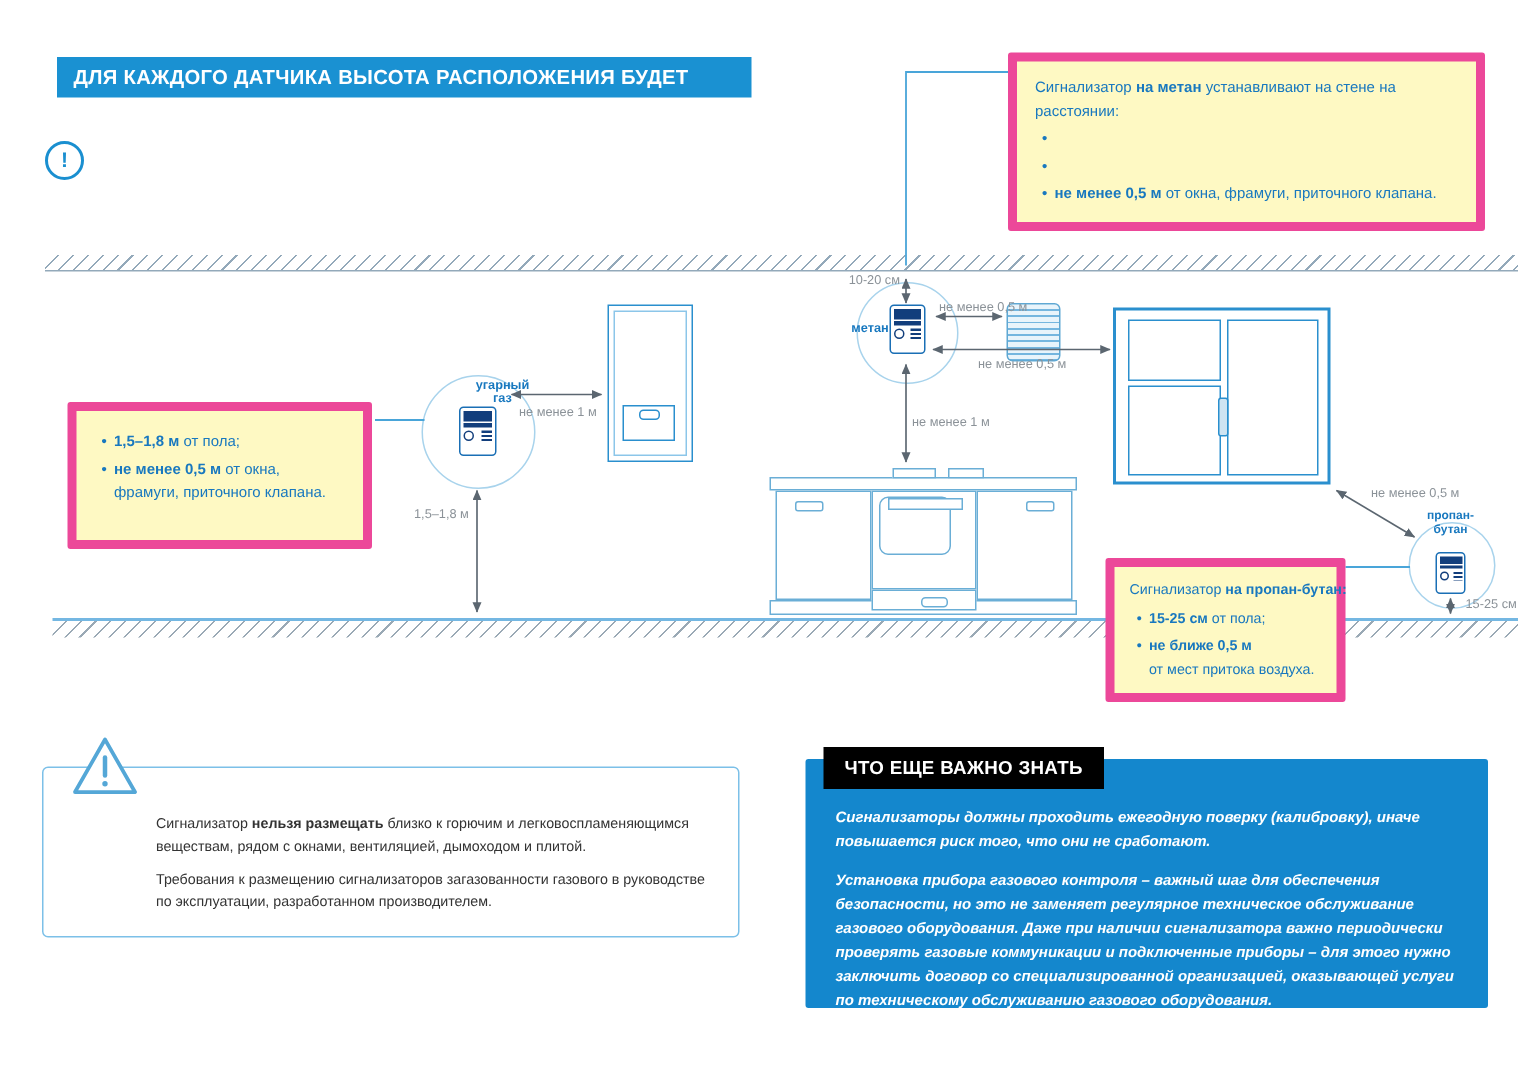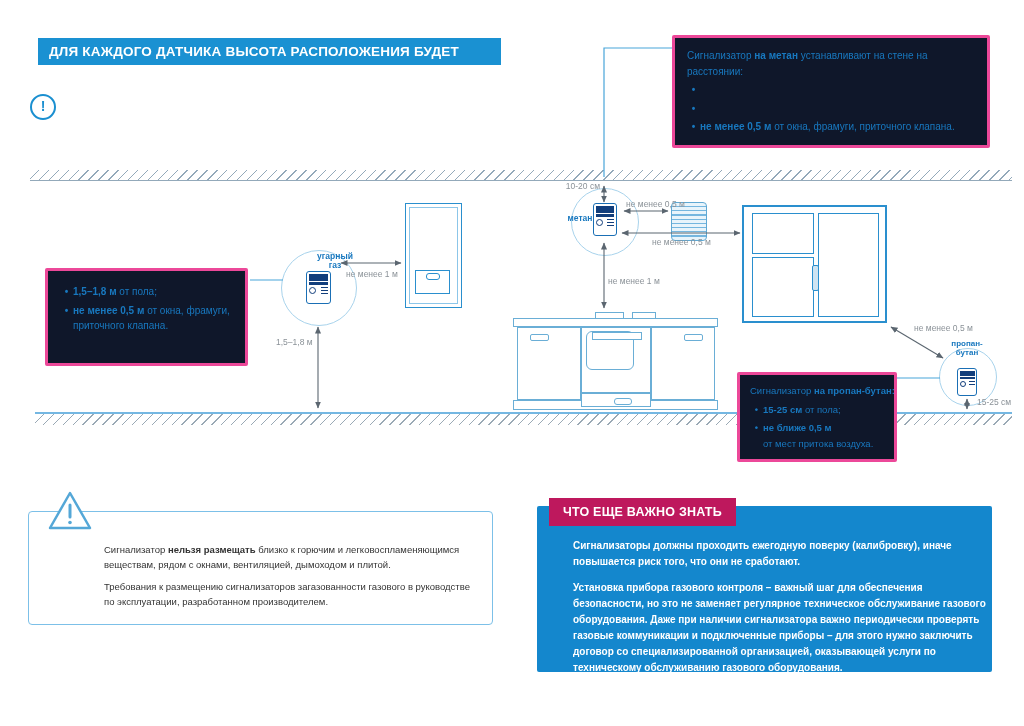--- a/index.html
+++ b/index.html
@@ -8,21 +8,21 @@
   .abs{position:absolute;}
 
   
   .title-bar{left:38px;top:38px;width:452px;height:27px;background:#1a91d2;color:#fff;
              font-size:13.5px;font-weight:bold;line-height:27px;padding-left:11px;letter-spacing:.2px;}
   .info-icon{left:30px;top:94px;width:22px;height:22px;border:2px solid #1a8fd0;border-radius:50%;
              color:#1a8fd0;font-weight:bold;font-size:14px;text-align:center;line-height:21px;}
   .info-text{left:62px;top:93px;width:200px;font-size:10px;line-height:15px;color:#1878bf;}
 
   
-  .wbox{background:#0f172a;border:3px solid #ec4899;border-radius:2px;color:#1878bf;
+  .wbox{background:#fef9c3;border:6px solid #ec4899;border-radius:2px;color:#1878bf;
         font-size:10px;line-height:15.5px;padding:10px 12px;box-sizing:border-box;z-index:6;}
   .wbox b{font-weight:bold;}
   .bullet{display:flex;margin-top:3px;}
   .bullet .dot{color:#1878bf;width:13px;flex:0 0 13px;text-align:center;font-weight:bold;}
   .bullet .block{display:block;}
   .box-methane{left:672px;top:35px;width:318px;min-height:105px;}
   .box-co{left:45px;top:268px;width:203px;min-height:98px;}
   .box-propane{left:737px;top:372px;width:160px;min-height:82px;font-size:9.5px;padding:8px 6px 8px 10px;}
   .box-propane .intro{white-space:nowrap;}
 
@@ -96,23 +96,23 @@
   .warn-box{left:28px;top:511px;width:463px;height:112px;border:1px solid #7cc0e8;border-radius:4px;
             background:#fff;z-index:6;}
   .warn-tri{left:46px;top:489px;z-index:7;}
   .warn-text{position:absolute;left:75px;top:30px;width:378px;font-size:9.5px;line-height:15px;color:#333;}
   .warn-text p{margin:0 0 7px 0;}
   .warn-text b{font-weight:bold;}
 
   
   .imp-box{left:537px;top:506px;width:455px;height:166px;background:#1487cd;border-radius:2px;z-index:6;}
   .imp-badge{position:absolute;left:12px;top:-8px;height:28px;line-height:28px;padding:0 14px;
-             background:#be185d;color:#fff;font-size:12.5px;font-weight:bold;letter-spacing:.2px;}
-  .imp-body{position:absolute;left:36px;top:32px;width:418px;color:#fff;font-size:10px;
-            font-weight:bold;line-height:16px;}
+             background:#000000;color:#fff;font-size:12.5px;font-weight:bold;letter-spacing:.2px;}
+  .imp-body{position:absolute;left:20px;top:32px;width:418px;color:#fff;font-size:10px;
+            font-weight:bold;line-height:16px;font-style:italic;}
   .imp-body p{margin:0 0 10px 0;}
 </style>
 </head>
 <body>
 
 <div class="canvas">
 
   <div class="abs title-bar">ДЛЯ КАЖДОГО ДАТЧИКА ВЫСОТА РАСПОЛОЖЕНИЯ БУДЕТ СВОЯ:</div>
 
   <div class="abs info-icon">!</div>

